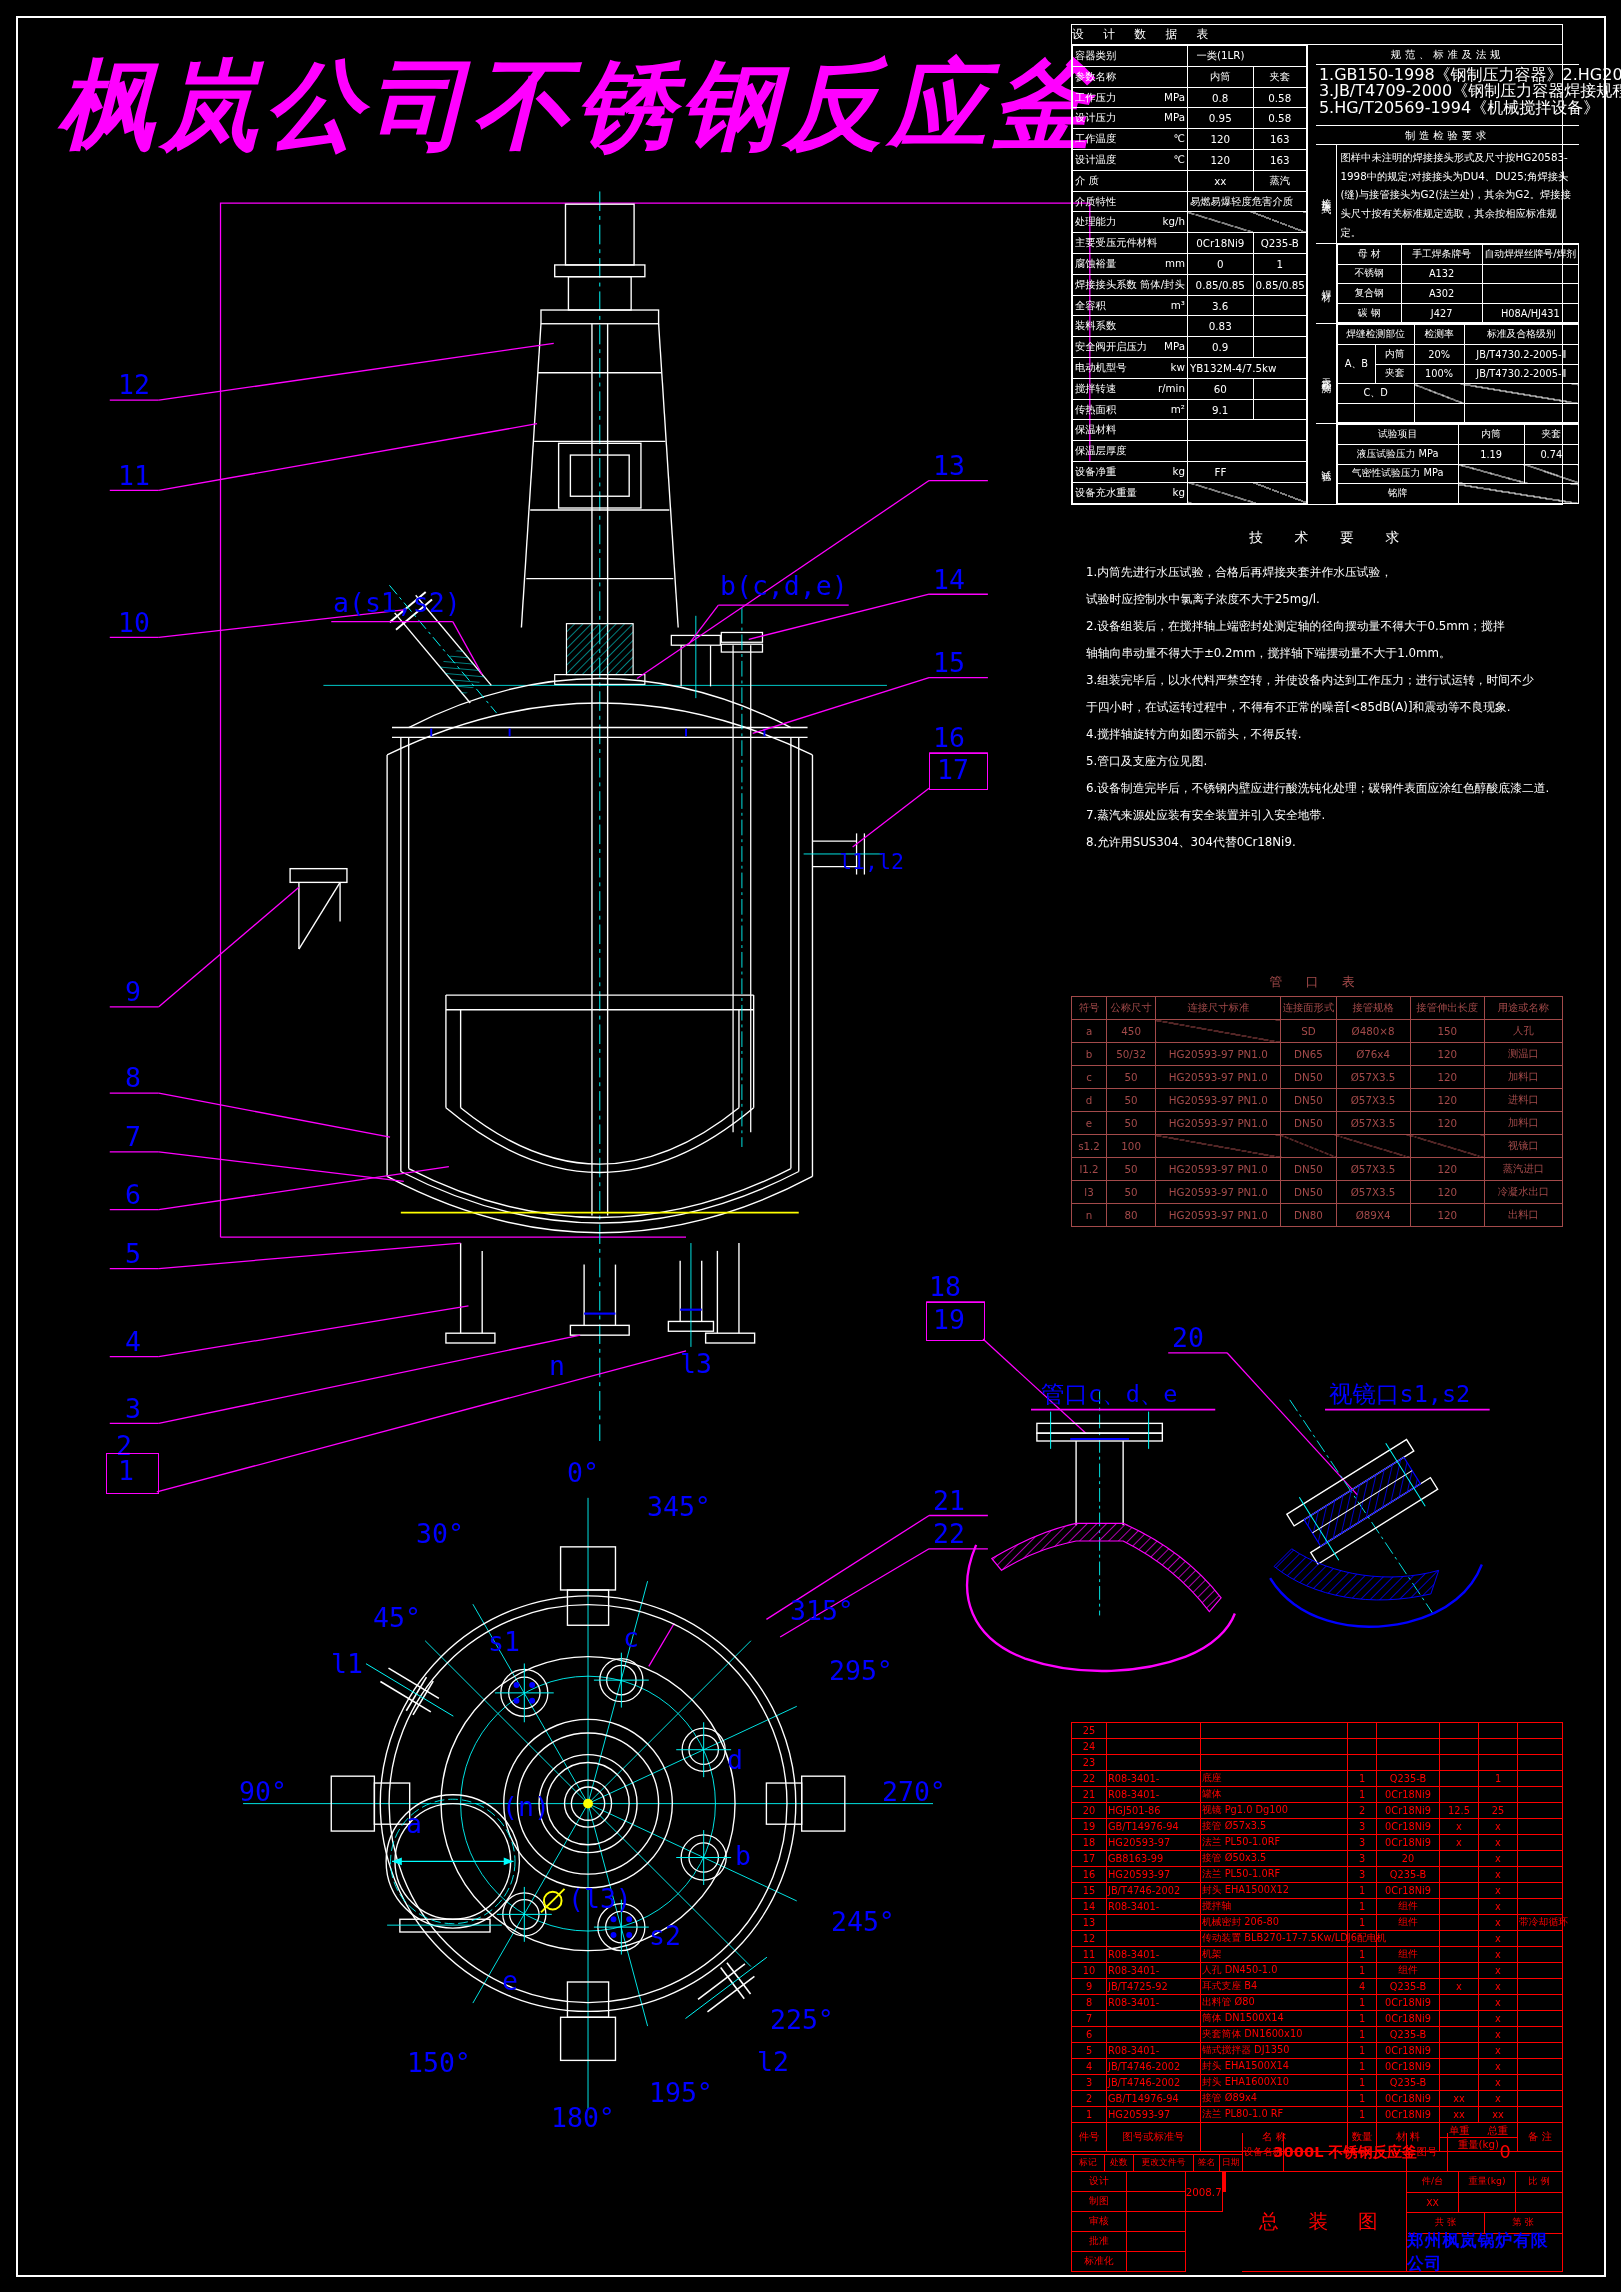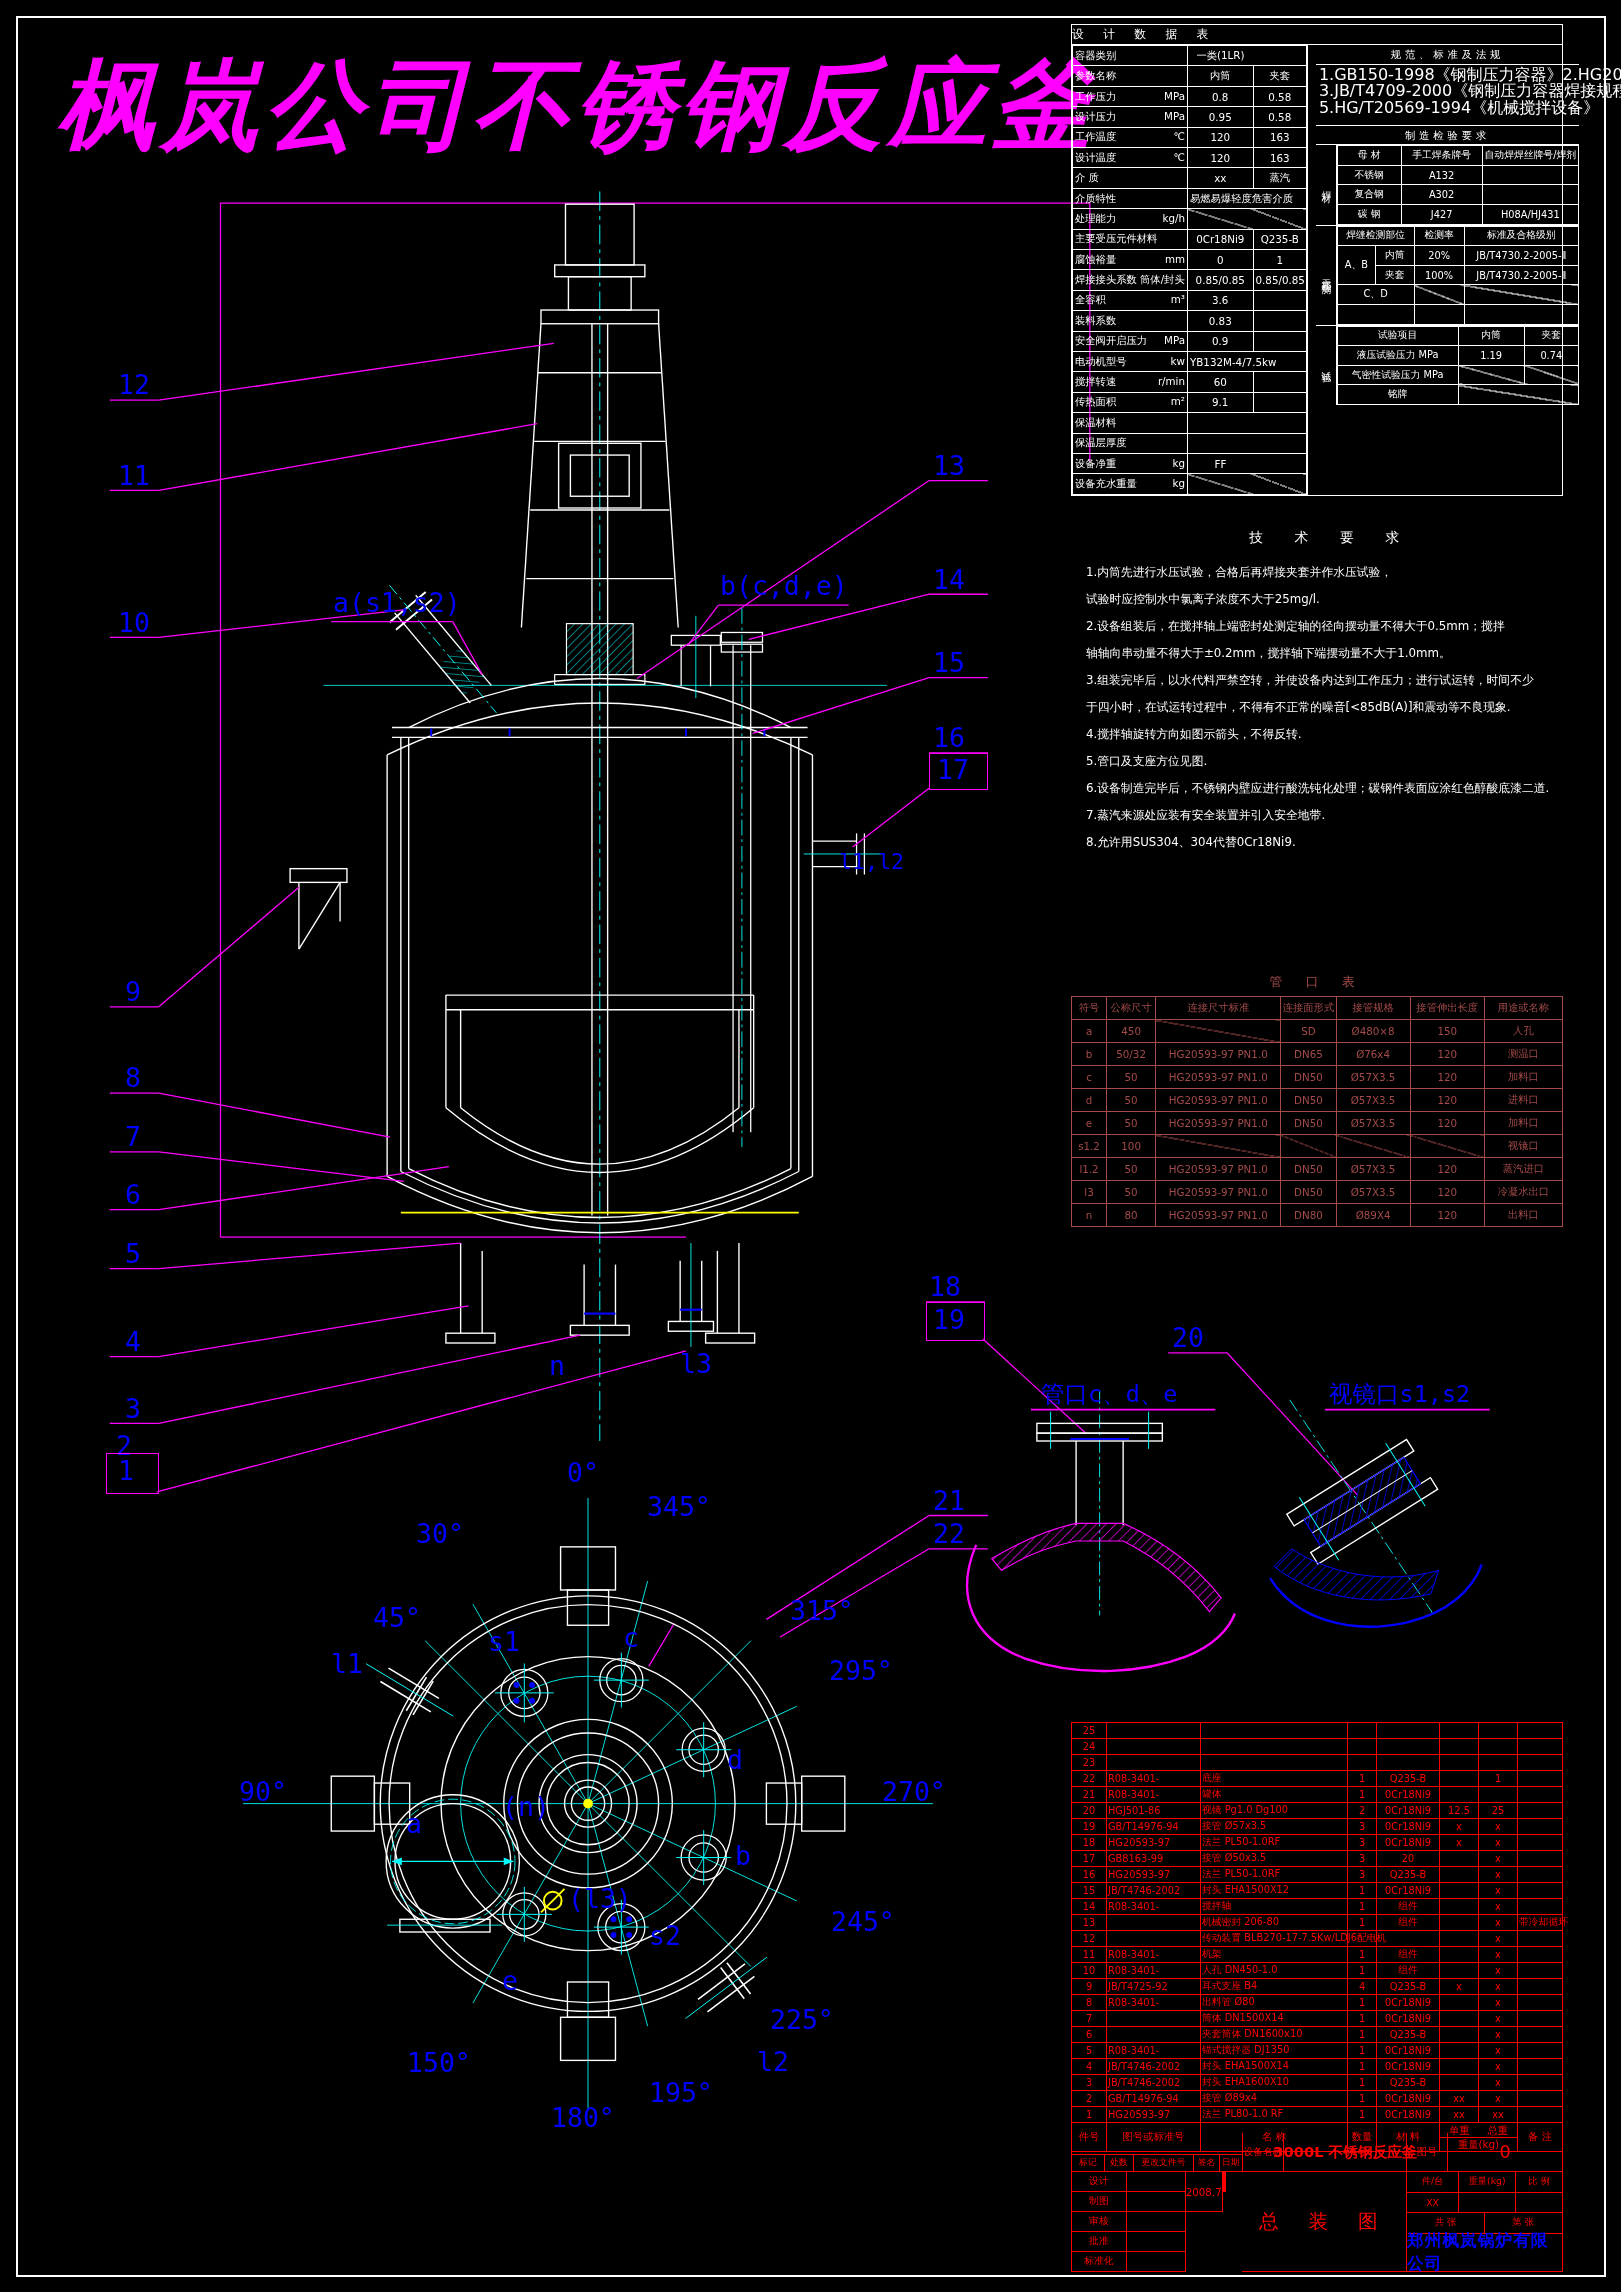--- a/index.html
+++ b/index.html
@@ -677,20 +677,24 @@
       <div class="dright">
         <div class="drow dhead">规范、标准及法规</div>
         <div class="drow dstd">
           <div>
               <div>1.GB150-1998《钢制压力容器》2.HG20584-1998《钢制化工容器》</div>
               <div>3.JB/T4709-2000《钢制压力容器焊接规程》</div>
               <div>5.HG/T20569-1994《机械搅拌设备》</div>
             </div>
         </div>
         <div class="drow dhead">制造检验要求</div>
+        <div class="drow sidewrap">
+          <div class="sidelab">接头型式</div>
+          <div class="jointtxt" style="white-space:normal;">图样中未注明的焊接接头形式及尺寸按HG20583-1998中的规定;对接接头为DU4、DU25;角焊接头(缝)与接管接头为G2(法兰处)，其余为G2。焊接接头尺寸按有关标准规定选取，其余按相应标准规定。</div>
+        </div>
         <div class="drow sidewrap">
           <div class="sidelab">焊材</div>
           <table class="mini">
             <tbody>
               <tr>
                 <td style="width:61px">母 材</td>
                 <td style="width:78px">手工焊条牌号</td>
                 <td>自动焊焊丝牌号/焊剂</td>
               </tr>
             </tbody>

